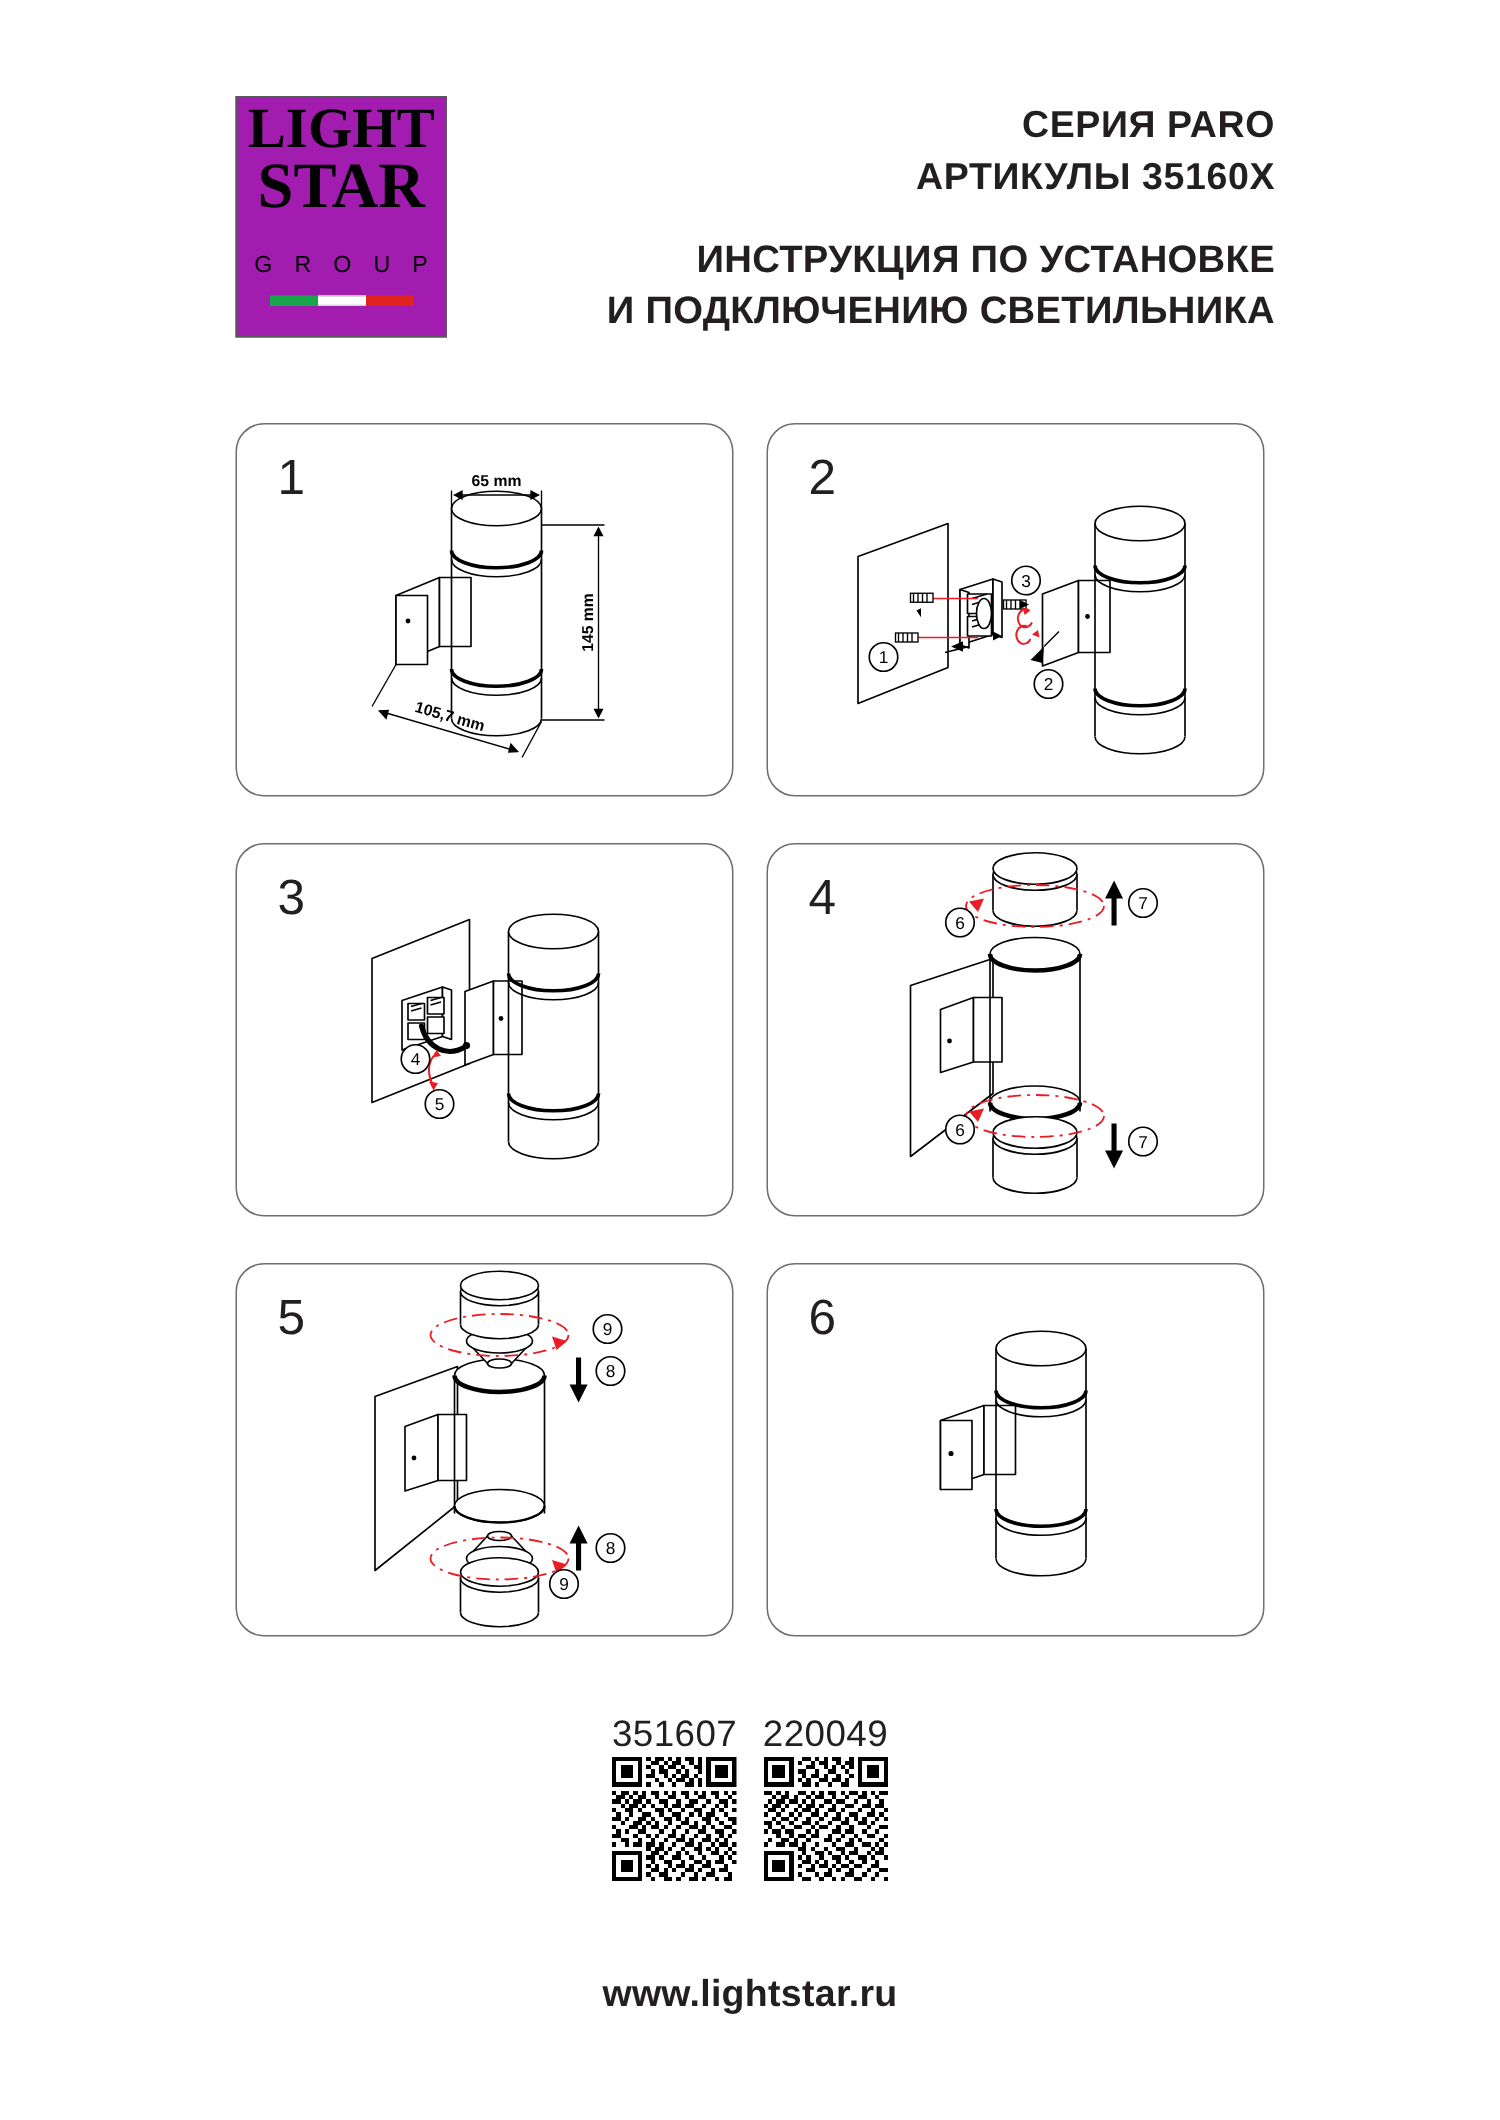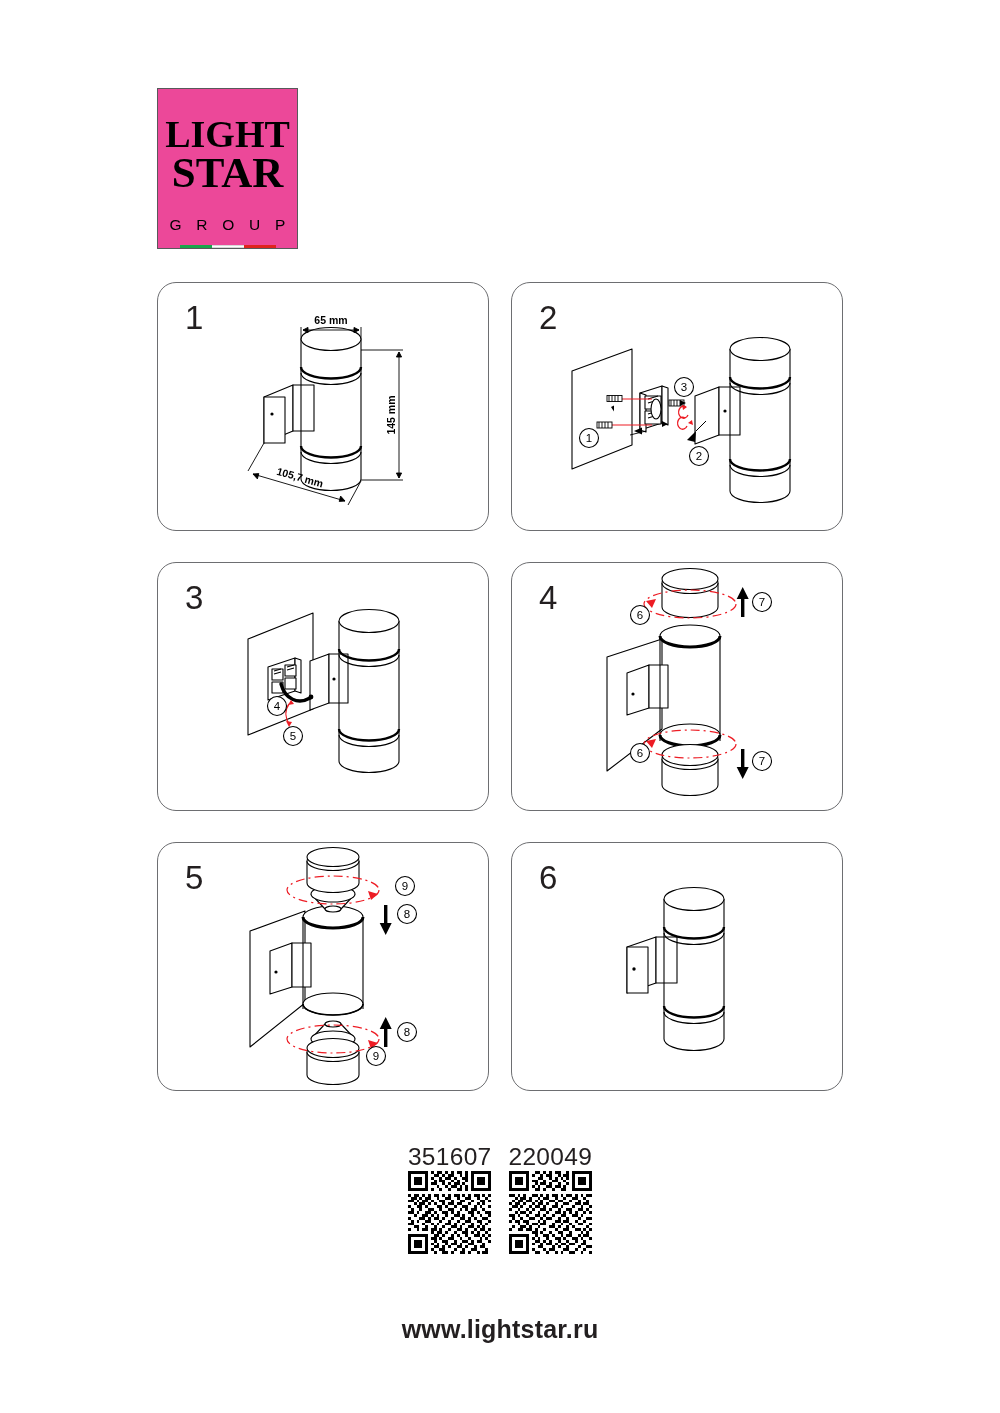--- a/index.html
+++ b/index.html
@@ -18,30 +18,30 @@
 
   
   .header {
     position: absolute;
     left: 0; top: 0;
     width: 1000px;
     height: 250px;
   }
   .logo-box {
     position: absolute;
-    left: 157px; top: 88px;
+    left: 157px; top: 64px;
     width: 141px; height: 161px;
     border: 1.5px solid #58595b;
-    background: #ec4899;
+    background: #a21caf;
     box-sizing: border-box;
     display: flex;
     flex-direction: column;
     align-items: center;
     justify-content: flex-start;
-    padding-top: 28px;
+    padding-top: 4px;
   }
   .logo-light {
     font-family: "Liberation Serif", serif;
     font-weight: bold;
     font-size: 38px;
     line-height: 0.92;
     letter-spacing: 0px;
     color: #000;
   }
   .logo-star {
@@ -170,20 +170,26 @@
     <div class="logo-light">LIGHT</div>
     <div class="logo-star">STAR</div>
     <div class="logo-group">G R O U P</div>
     <div class="logo-flag">
       <i class="flag-g"></i>
         <i class="flag-w"></i>
         <i class="flag-r"></i>
     </div>
   </div>
 
+  <div class="header-text">
+    <div class="h-line1">СЕРИЯ PARO</div>
+    <div class="h-line2">АРТИКУЛЫ 35160X</div>
+    <div class="h-title">ИНСТРУКЦИЯ ПО УСТАНОВКЕ</div>
+    <div class="h-title" style="margin-top:0">И ПОДКЛЮЧЕНИЮ СВЕТИЛЬНИКА</div>
+  </div>
 </div>
 
 <div class="grid">
 
   <div class="panel">
     <div class="panel-num">1</div>
     <svg width="332" height="249" viewBox="0 0 332 249">
       <g fill="none" stroke="#000" stroke-width="1.1" stroke-linejoin="round">
 
         <path d="M106 114 L135 102 L135 148 L106 160 Z" fill="#fff"></path>

